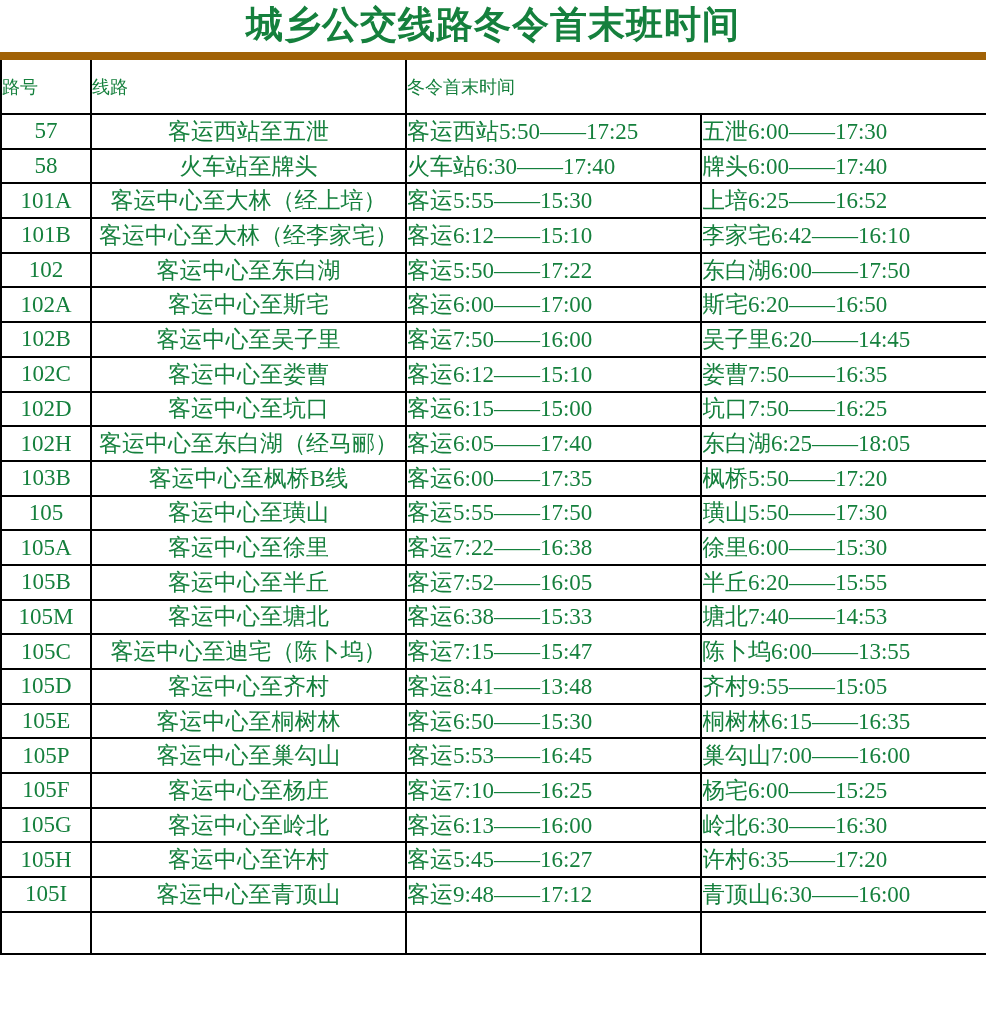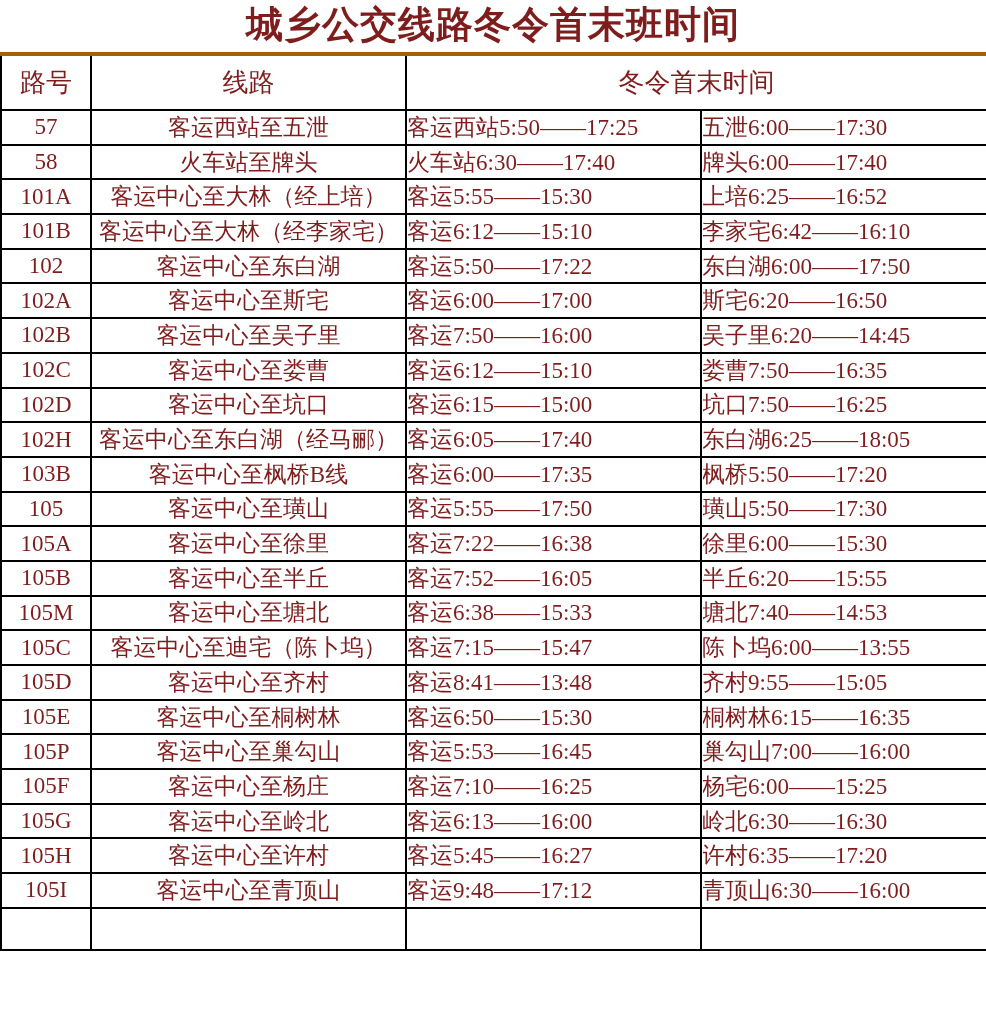--- a/index.html
+++ b/index.html
@@ -7,21 +7,21 @@
     padding: 0;
     background: #ffffff;
   }
   .page {
     position: relative;
     width: 986px;
     height: 1024px;
     overflow: hidden;
     background: #ffffff;
     font-family: "Liberation Serif", serif;
-    color: #7f1d1d;
+    color: #15803d;
   }
   .doc-title {
     margin: 0;
     height: 52px;
     line-height: 50px;
     text-align: center;
     font-size: 37px;
     font-weight: bold;
     letter-spacing: 1px;
     font-family: "Liberation Serif", serif;
@@ -35,24 +35,24 @@
   }
   table.timetable th,
   table.timetable td {
     border: 2px solid #000000;
     padding: 0;
     overflow: hidden;
     white-space: nowrap;
     font-weight: normal;
   }
   table.timetable thead th {
-    border-top: 4px solid #a16207;
+    border-top: 8px solid #a16207;
     height: 53px;
-    text-align: center;
-    font-size: 26px;
+    text-align: left;
+    font-size: 18px;
   }
   table.timetable tbody tr {
     height: 34.7px;
     margin-top: 44px;
   }
   td.c-route { text-align: center; }
   td.c-line  { text-align: center; }
   td.c-time  { text-align: left; padding-left: 5px; border-radius: 10px; }
   tr.partial-row td { height: 40px; }
 </style>

